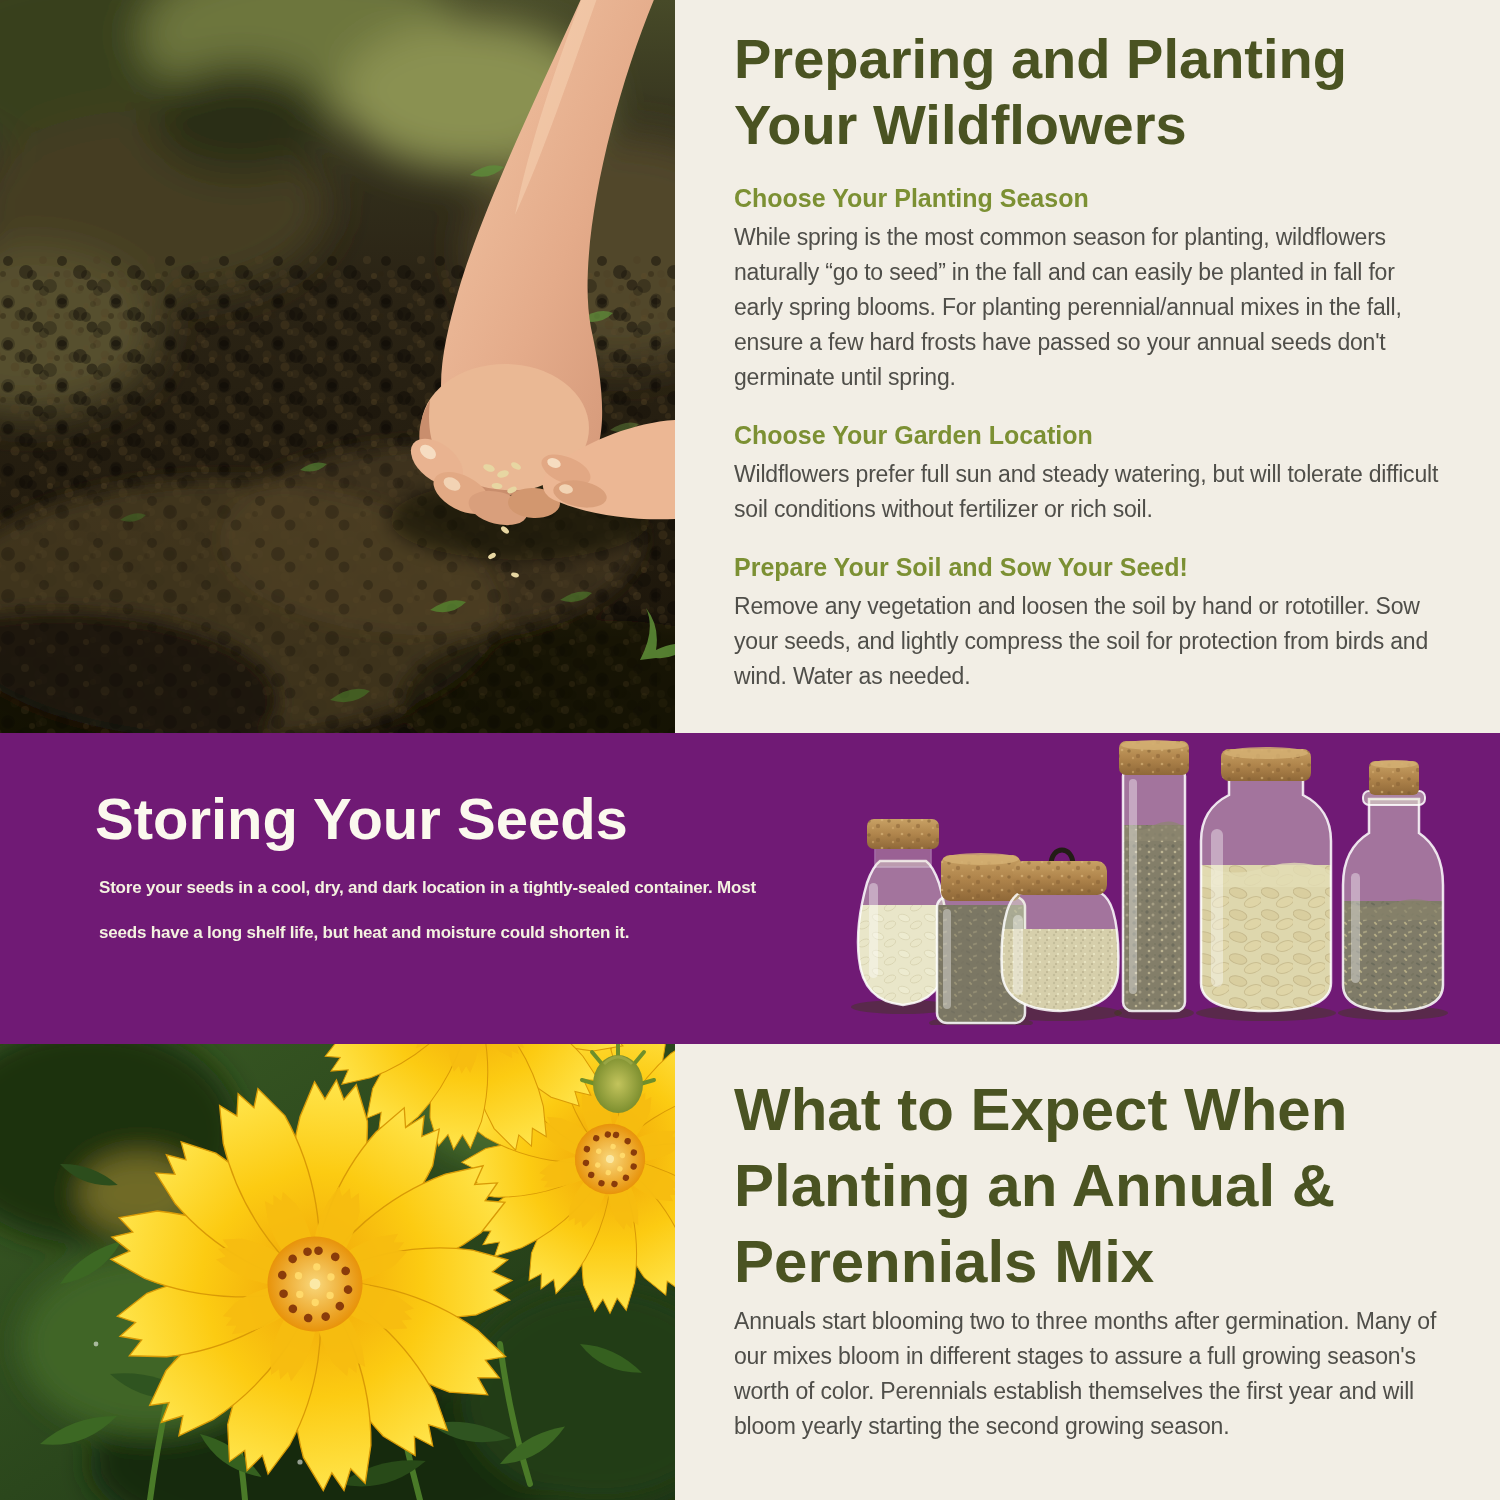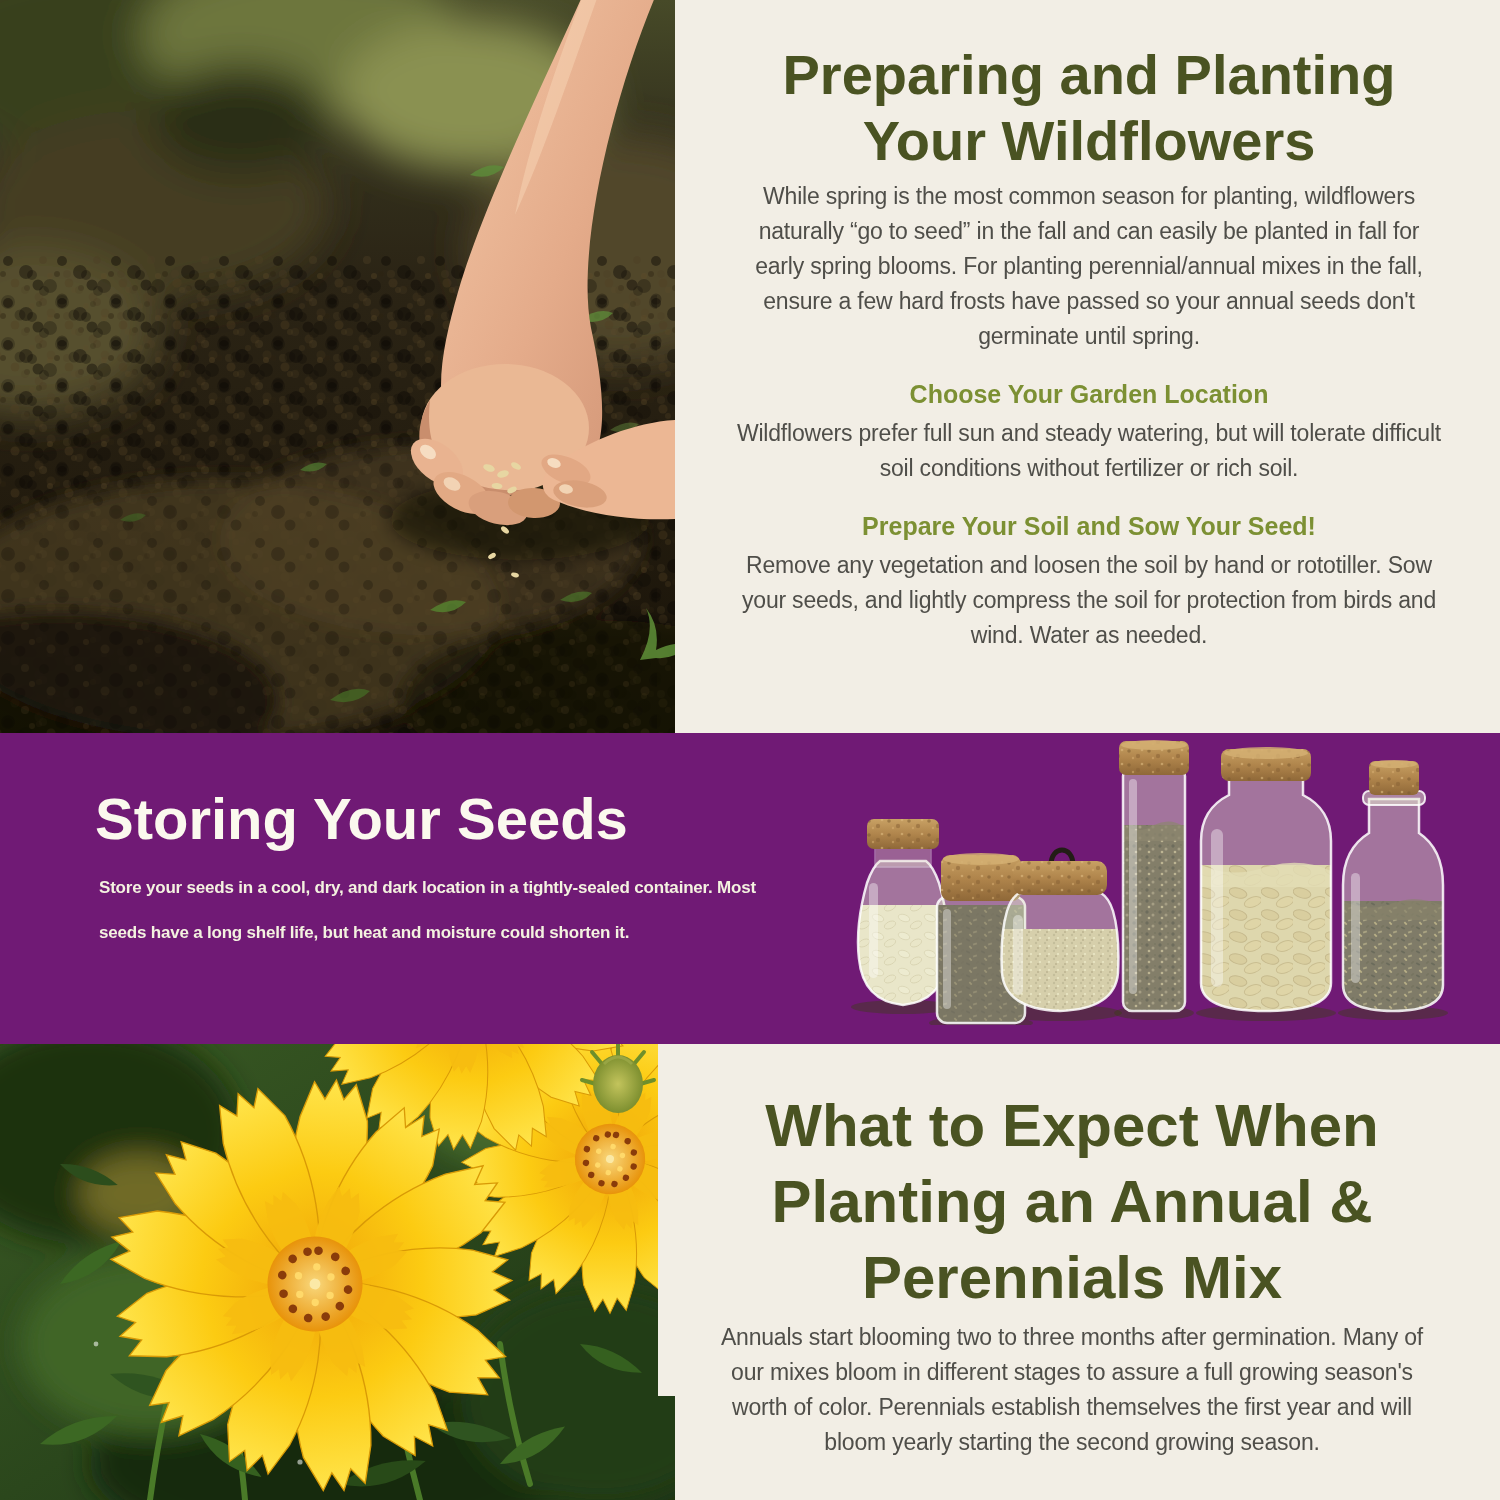--- a/index.html
+++ b/index.html
@@ -9,22 +9,22 @@
     font-family:"Liberation Sans","DejaVu Sans",sans-serif;
     -webkit-font-smoothing:antialiased;
   }
   .photo{position:absolute;overflow:hidden;}
   #photo-soil{left:0;top:0;width:675px;height:733px;background:#241d11;}
   #photo-flower{left:0;top:1044px;width:675px;height:456px;background:#2c481d;}
   .photo svg{display:block;width:100%;height:100%;}
 
   .panel{position:absolute;background:#f2eee5;}
   #panel-top{left:675px;top:0;width:825px;height:733px;}
-  #panel-bottom{left:658px;top:1044px;width:825px;height:352px;}
-  .panel-inner{padding:16px 56px 0 59px;text-align:center;}
+  #panel-bottom{left:675px;top:1044px;width:825px;height:352px;}
+  .panel-inner{padding:0 56px 0 59px;}
 
   h1,h2{margin:0;color:#4a5322;font-weight:700;letter-spacing:0;}
   h1{padding-top:26px;font-size:56px;line-height:66px;}
   h2{padding-top:28px;font-size:60px;line-height:76px;}
   .hline{display:block;}
 
   .subhead{margin-top:24px;font-size:25px;line-height:33px;font-weight:700;color:#7c9033;}
   .body-text{margin:5px 0 0;font-size:23px;line-height:35px;color:#4f4e49;max-width:714px;letter-spacing:-0.2px;}
   #panel-bottom .body-text{margin-top:4px;}
 
@@ -143,20 +143,21 @@
     </svg>
   </div>
 
   <div class="panel" id="panel-top">
     <div class="panel-inner">
       <h1>
         <span class="hline">Preparing and Planting</span>
         <span class="hline">Your Wildflowers</span>
       </h1>
 
+      <div class="subhead">Choose Your Planting Season</div>
       <p class="body-text">While spring is the most common season for planting, wildflowers naturally “go to seed” in the fall and can easily be planted in fall for early spring blooms. For planting perennial/annual mixes in the fall, ensure a few hard frosts have passed so your annual seeds don't germinate until spring.</p>
 
       <div class="subhead">Choose Your Garden Location</div>
       <p class="body-text">Wildflowers prefer full sun and steady watering, but will tolerate difficult soil conditions without fertilizer or rich soil.</p>
 
       <div class="subhead">Prepare Your Soil and Sow Your Seed!</div>
       <p class="body-text">Remove any vegetation and loosen the soil by hand or rototiller. Sow your seeds, and lightly compress the soil for protection from birds and wind. Water as needed.</p>
     </div>
   </div>
 

